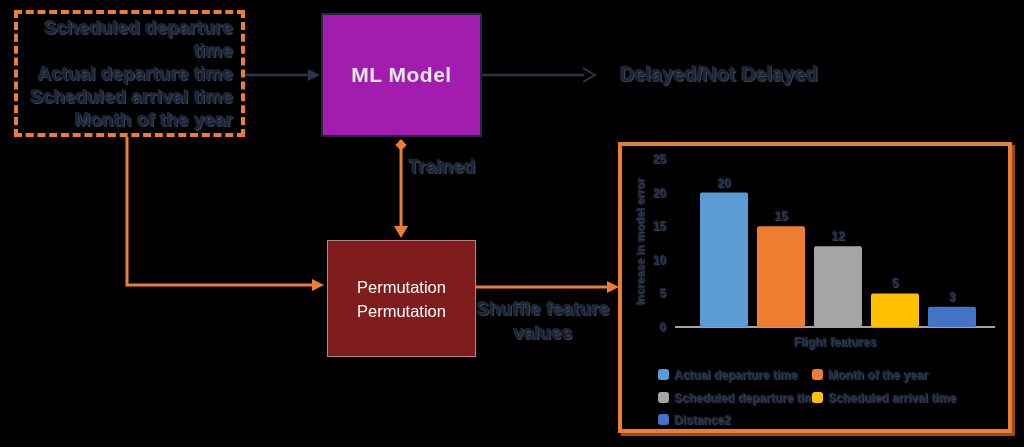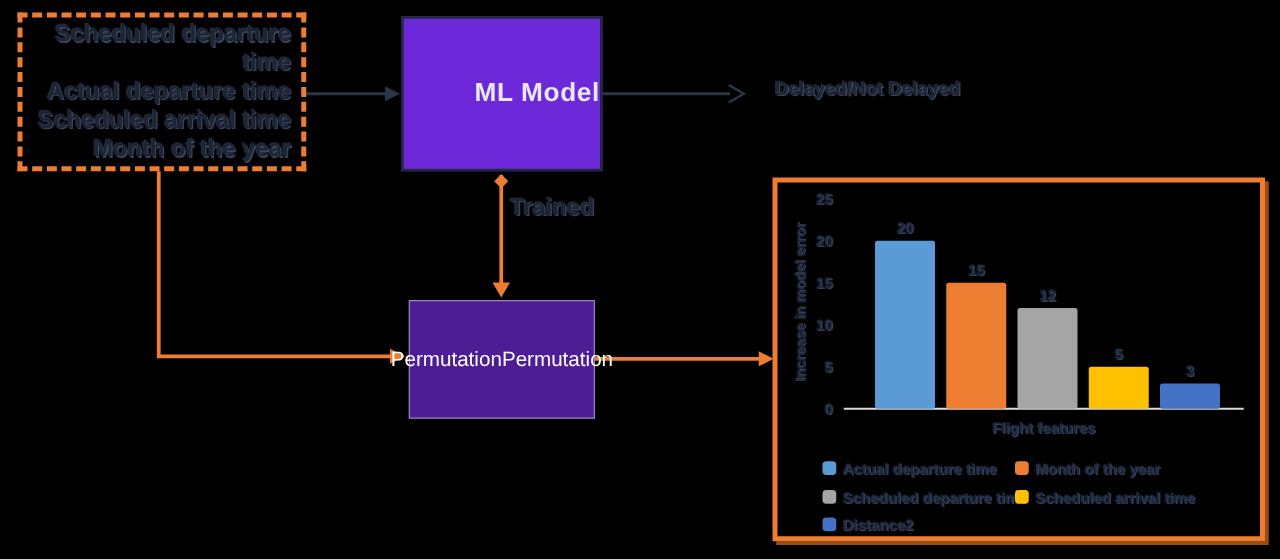--- a/index.html
+++ b/index.html
@@ -6,28 +6,28 @@
   .stage{position:relative;width:1024px;height:447px;background:#000;overflow:hidden;
          font-family:"Liberation Sans",sans-serif;text-decoration:underline;}
   .etch{color:#1c2534;font-weight:bold;
         text-shadow:1px 1px 0 rgba(96,115,155,.55),-1px -1px 0 rgba(96,115,155,.28),0 0 2px rgba(96,115,155,.35);}
   .features-box{position:absolute;left:14px;top:10px;width:231px;height:127px;
                 border:4px dashed #ED7D31;box-sizing:border-box;
                 display:flex;flex-direction:column;justify-content:center;
                 text-align:right;padding-right:8px;}
   .feature-line{font-size:19px;line-height:23px;}
   .ml-box{position:absolute;left:321px;top:13px;width:161px;height:124px;
-          background:#6d28d9;border:2px solid #1f2a3d;box-sizing:border-box;
-          display:flex;align-items:center;justify-content:flex-end;}
+          background:#a21caf;border:2px solid #1f2a3d;box-sizing:border-box;
+          display:flex;align-items:center;justify-content:center;}
   .ml-label{color:#e8e8e8;font-size:21px;font-weight:600;letter-spacing:.5px;}
-  .output-label{position:absolute;left:620px;top:63px;font-size:15px;white-space:nowrap;}
+  .output-label{position:absolute;left:620px;top:63px;font-size:20px;white-space:nowrap;}
   .trained-label{position:absolute;left:408px;top:156px;font-size:19px;}
-  .perm-box{position:absolute;left:327px;top:240px;width:149px;height:95px;
-            background:#4c1d95;border:1px solid rgba(255,255,255,.45);box-sizing:border-box;
-            display:flex;align-items:center;justify-content:center;}
+  .perm-box{position:absolute;left:327px;top:240px;width:149px;height:117px;
+            background:#7f1d1d;border:1px solid rgba(255,255,255,.45);box-sizing:border-box;
+            display:flex;flex-direction:column;align-items:center;justify-content:center;}
   .perm-line{color:#fff;font-size:16.5px;line-height:24px;font-weight:400;}
   .shuffle-label{position:absolute;left:468px;top:297px;width:150px;text-align:center;
                  font-size:19px;line-height:24px;}
   .chart-box{position:absolute;left:618px;top:142px;width:394px;height:291px;
              border:4px solid #ED7D31;box-sizing:border-box;background:#000;
              box-shadow:3px 3px 0 #9c4c10;}
   .overlay{position:absolute;left:0;top:0;pointer-events:none;}
   svg text{font-family:"Liberation Sans",sans-serif;font-weight:bold;fill:#1f2940;
            text-shadow:1px 1px 0 rgba(96,115,155,.5),0 0 2px rgba(96,115,155,.3);}
 </style>
@@ -65,20 +65,24 @@
 
   <div class="output-label etch">Delayed/Not Delayed</div>
 
   <div class="trained-label etch">Trained</div>
 
   <div class="perm-box">
     <div class="perm-line">Permutation</div>
     <div class="perm-line">Permutation</div>
   </div>
 
+  <div class="shuffle-label etch">
+    <div>Shuffle feature</div>
+    <div>values</div>
+  </div>
 
   <div class="chart-box">
     <svg id="chart-svg" width="386" height="283">
         <line x1="53" y1="181" x2="373" y2="181" stroke="#d9d9d9" stroke-width="1.5"></line>
         <text x="44" y="185" text-anchor="end" font-size="12">0</text>
         <text x="44" y="151.4" text-anchor="end" font-size="12">5</text>
         <text x="44" y="117.8" text-anchor="end" font-size="12">10</text>
         <text x="44" y="84.2" text-anchor="end" font-size="12">15</text>
         <text x="44" y="50.599999999999994" text-anchor="end" font-size="12">20</text>
         <text x="44" y="17" text-anchor="end" font-size="12">25</text>

